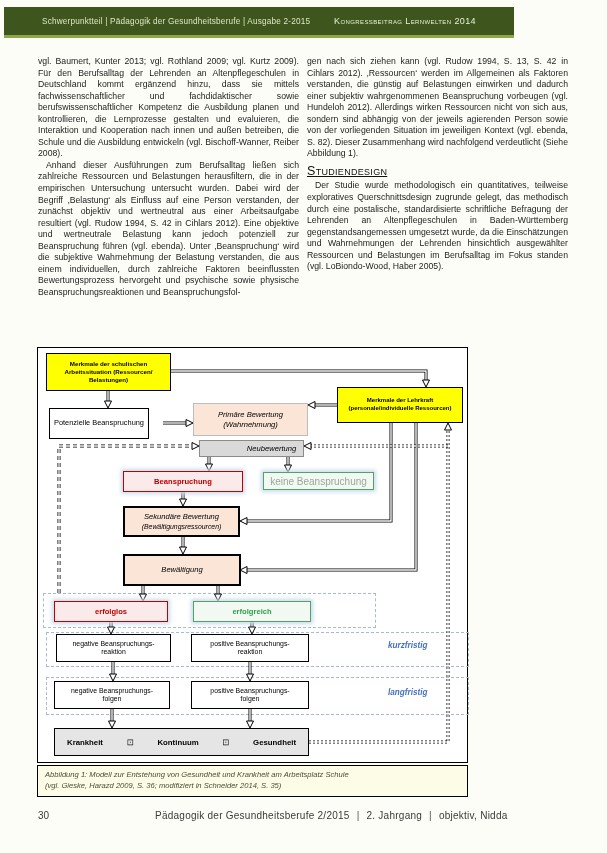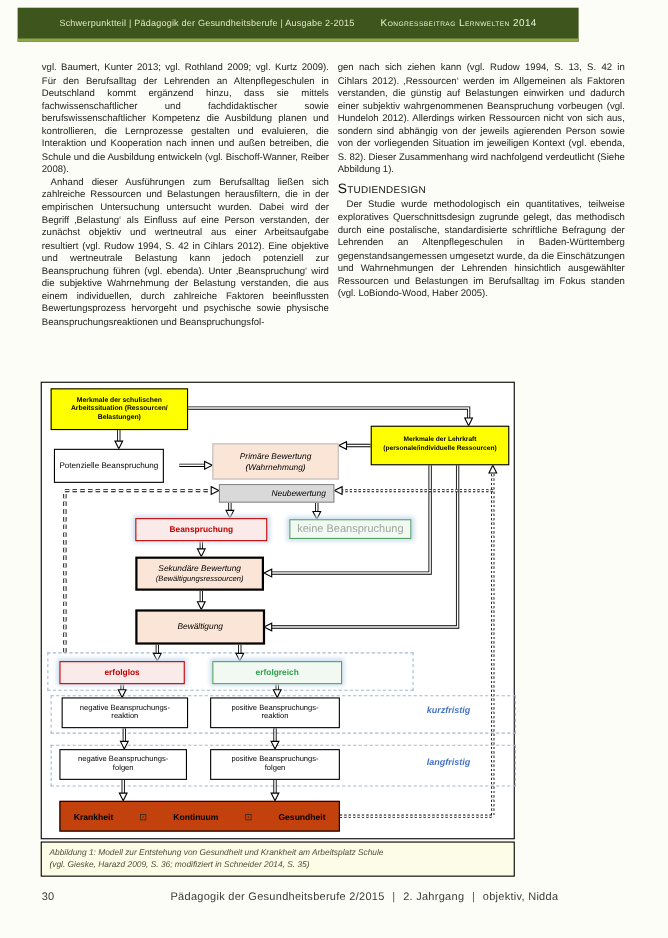--- a/index.html
+++ b/index.html
@@ -2,54 +2,54 @@
 <html lang="de"><head>
 <meta charset="utf-8">
 <style>
   html,body { margin:0; padding:0; }
   body {
     width:607px; height:853px; position:relative; overflow:hidden;
     background:#FDFDF7; font-family:"Liberation Sans", sans-serif;
   }
   
   .header-bar {
-    position:absolute; top:7px; left:16px; width:510px; height:31px;
+    position:absolute; top:7px; left:4px; width:510px; height:31px;
     background:#3E561D; border-bottom:3px solid #8CA648; box-sizing:border-box;
     display:flex; align-items:center; justify-content:space-between; padding:0 38px;
   }
   .header-left  { color:#DCE7C3; font-size:8.2px; letter-spacing:0.2px; }
   .header-right { color:#E6EFD2; font-size:9px; font-variant:small-caps; letter-spacing:0.4px; }
   
   .col { position:absolute; top:56px; width:261px; font-size:8.7px; line-height:11.55px;
          color:#1c1c1c; text-align:justify; }
   .col1 { left:38px; } .col2 { left:307px; }
   .para { margin:0; }
   .para.indent { text-indent:8px; }
   .heading { font-variant:small-caps; font-size:12.5px; letter-spacing:0.3px;
-             margin:6px 0 3px 0; color:#101010; font-weight:500; text-align:left; }
+             margin:6px 0 3px 0; color:#101010; font-weight:500; text-align:left;text-decoration:underline; }
   
   .figure { position:absolute; left:37px; top:347px; width:431px; height:416px;
             border:1.4px solid #000; background:#FFFFFF; box-sizing:border-box; }
   .figure svg { position:absolute; left:0; top:0; z-index:2; }
   .bx { position:absolute; box-sizing:border-box; display:flex; flex-direction:column;
         align-items:center; justify-content:center; text-align:center; z-index:3; }
   .yellow { background:#FFFF00; border:1.6px solid #000; font-weight:bold;
             font-size:6.2px; line-height:7.7px; padding:0 9px; }
   .whitebox { background:#fff; border:1.6px solid #000; font-size:7.4px; line-height:8.6px; }
   .smalltext { font-size:6.9px; line-height:8.2px; }
   .peach { background:#FBE5D6; border:1px solid #BDBDBD; font-style:italic;
            font-size:7.6px; line-height:9.4px; }
   .boldborder { border:2px solid #000; }
   .gray { background:#D9D9D9; border:1px solid #8a8a8a; font-style:italic; font-size:7.6px; }
   .redbox { background:#FBEAEA; border:1.6px solid #C00000; color:#C00000; font-weight:bold;
             font-size:7.6px; box-shadow:0 0 4px 2px #CBDCEF; }
   .greenbox { background:#F2F9F2; border:1.4px solid #53A263; color:#9AA89A;
               font-size:10px; box-shadow:0 0 4px 2px #CBDCEF; }
   .greentext { color:#2FA04C; font-weight:bold; font-size:7.6px; }
-  .olive { background:#c2410c; border:1.6px solid #000; font-weight:bold; font-size:7.8px;
+  .olive { background:#e5e5e5; border:1.6px solid #000; font-weight:bold; font-size:7.8px;
            flex-direction:row; justify-content:space-between; padding:0 12px; }
   .olive .glyph { font-weight:normal; font-size:8.5px; color:#222; }
   .bluelabel { position:absolute; color:#4472C4; font-weight:bold; font-style:italic;
                font-size:8.2px; z-index:3; }
   .band { position:absolute; border:1px dashed #A5BBD3; z-index:1; }
   
   .cap { position:absolute; left:37px; top:765px; width:431px; height:32px;
          border:1px solid #000; background:#FCFCE7; box-sizing:border-box;
          font-style:italic; font-size:7.6px; line-height:10.6px; color:#4E4E35;
          padding:4px 7px; }

